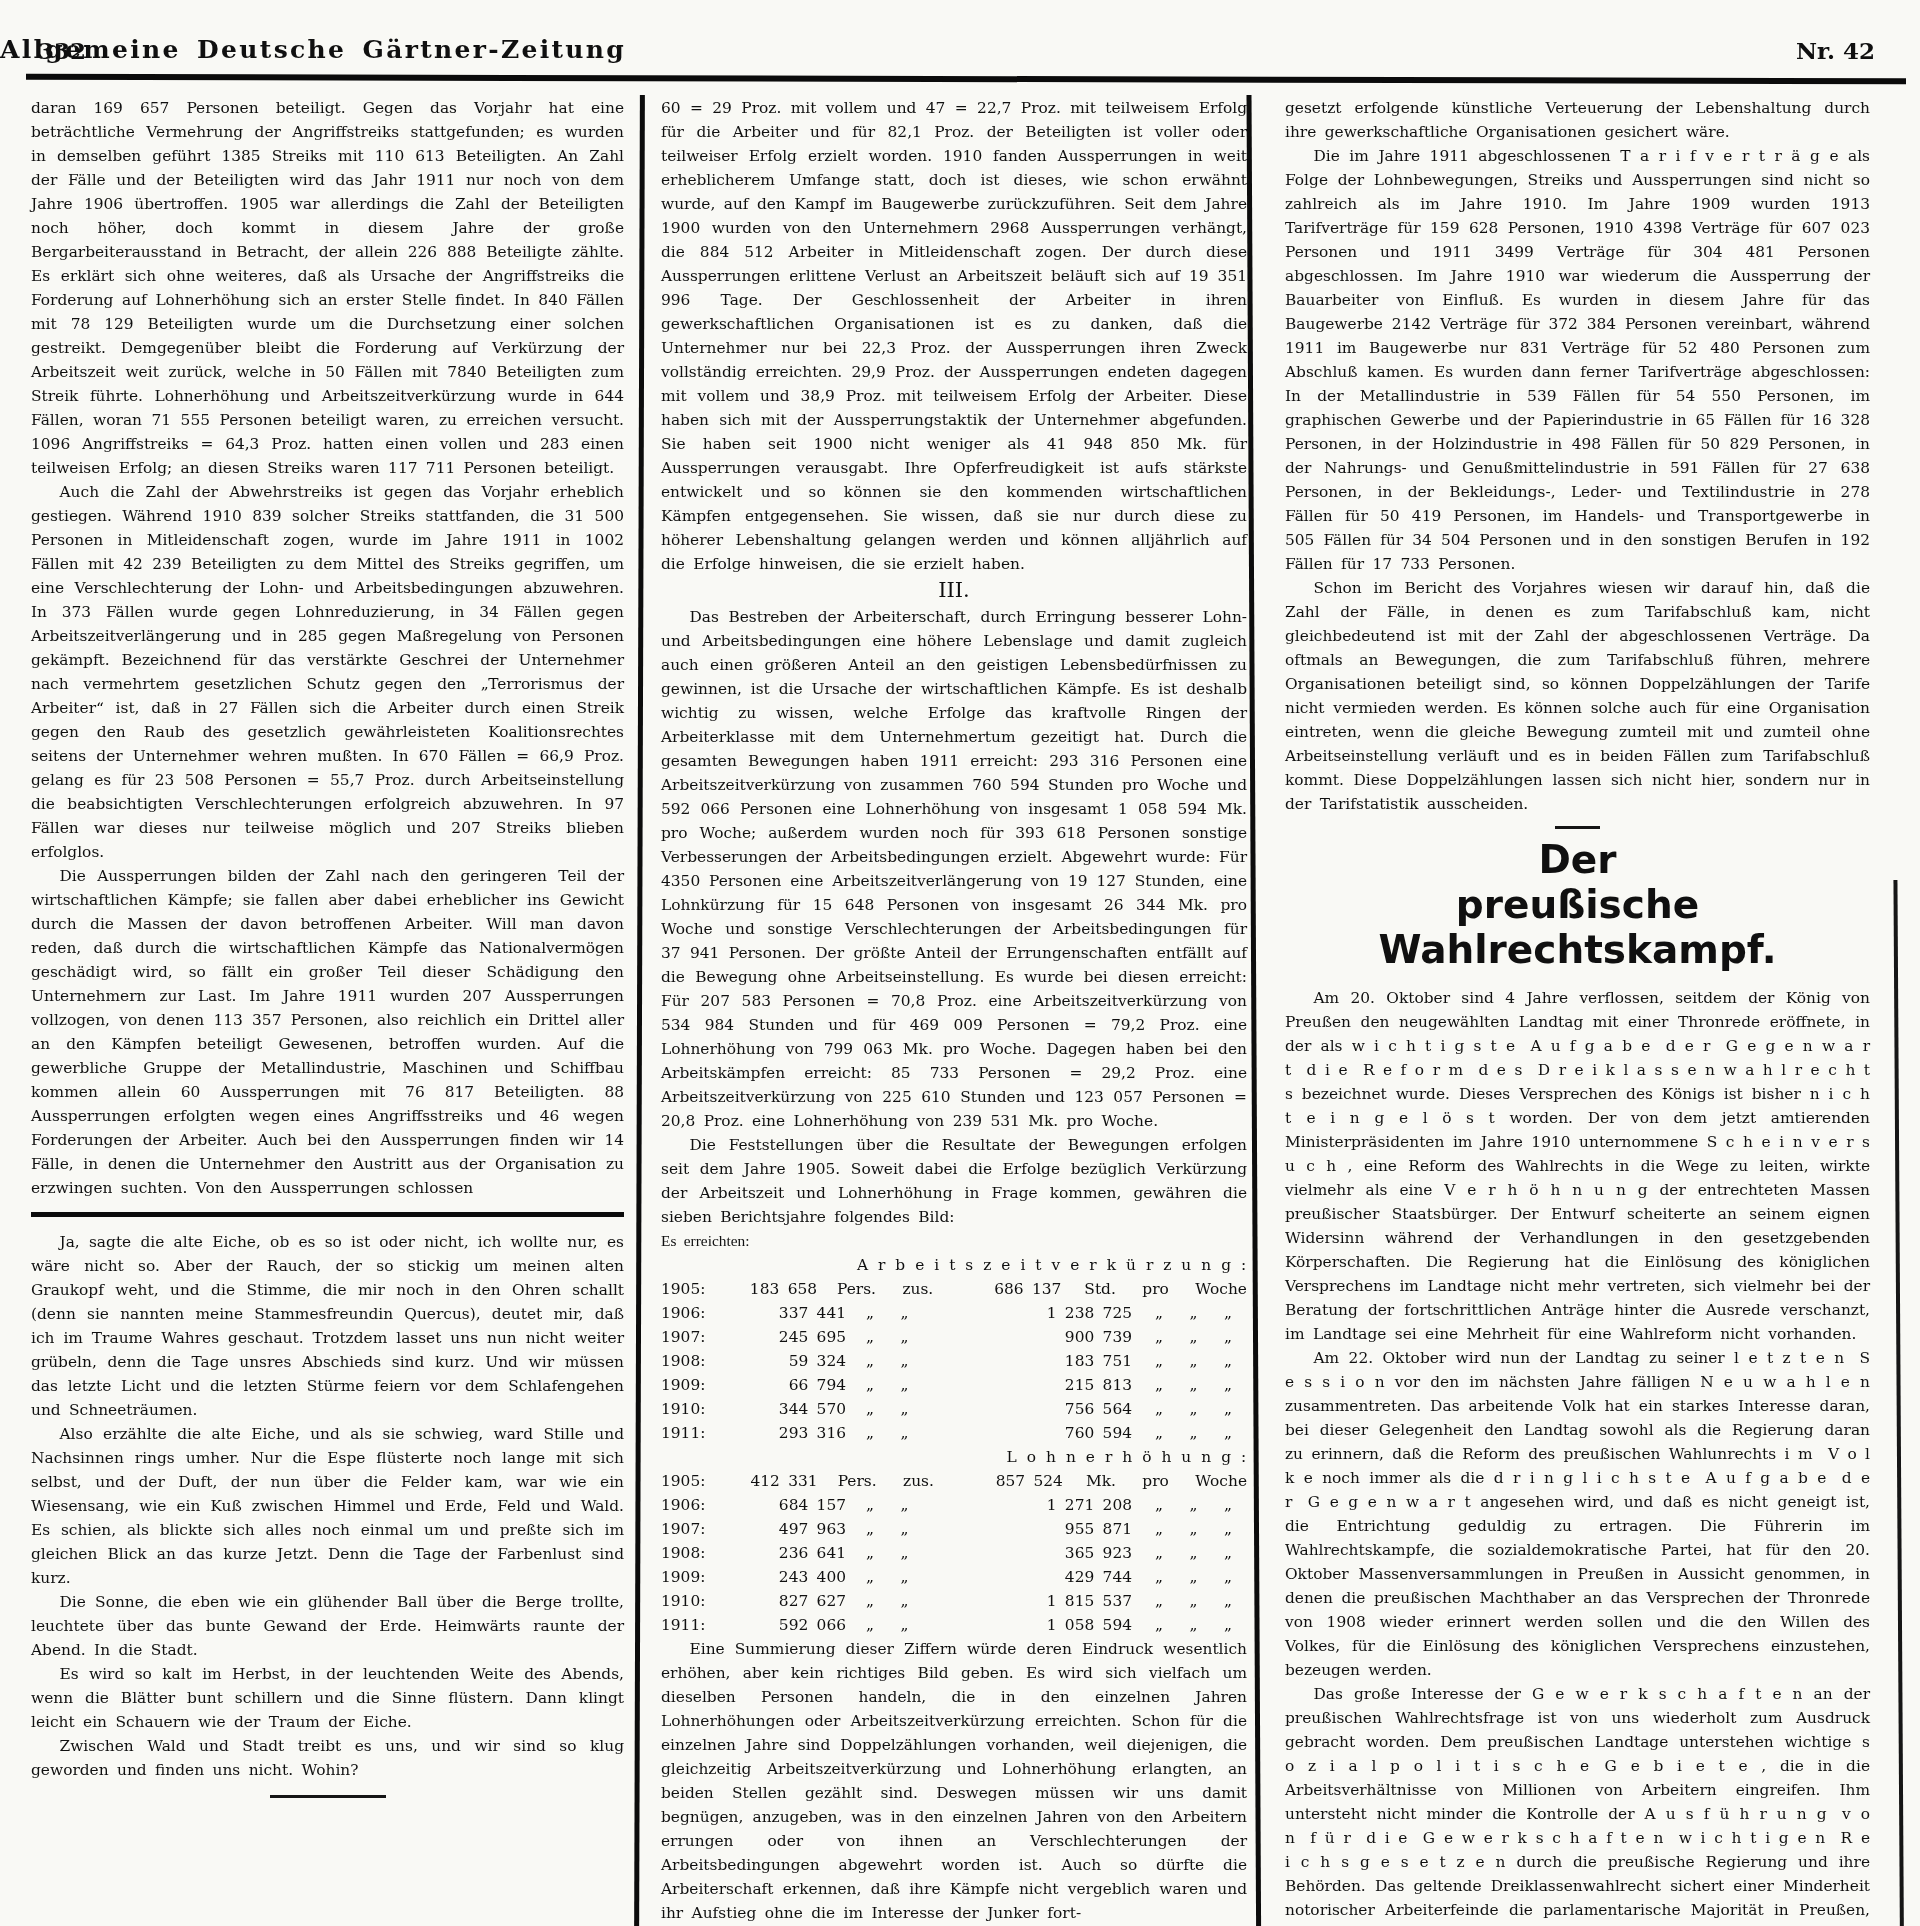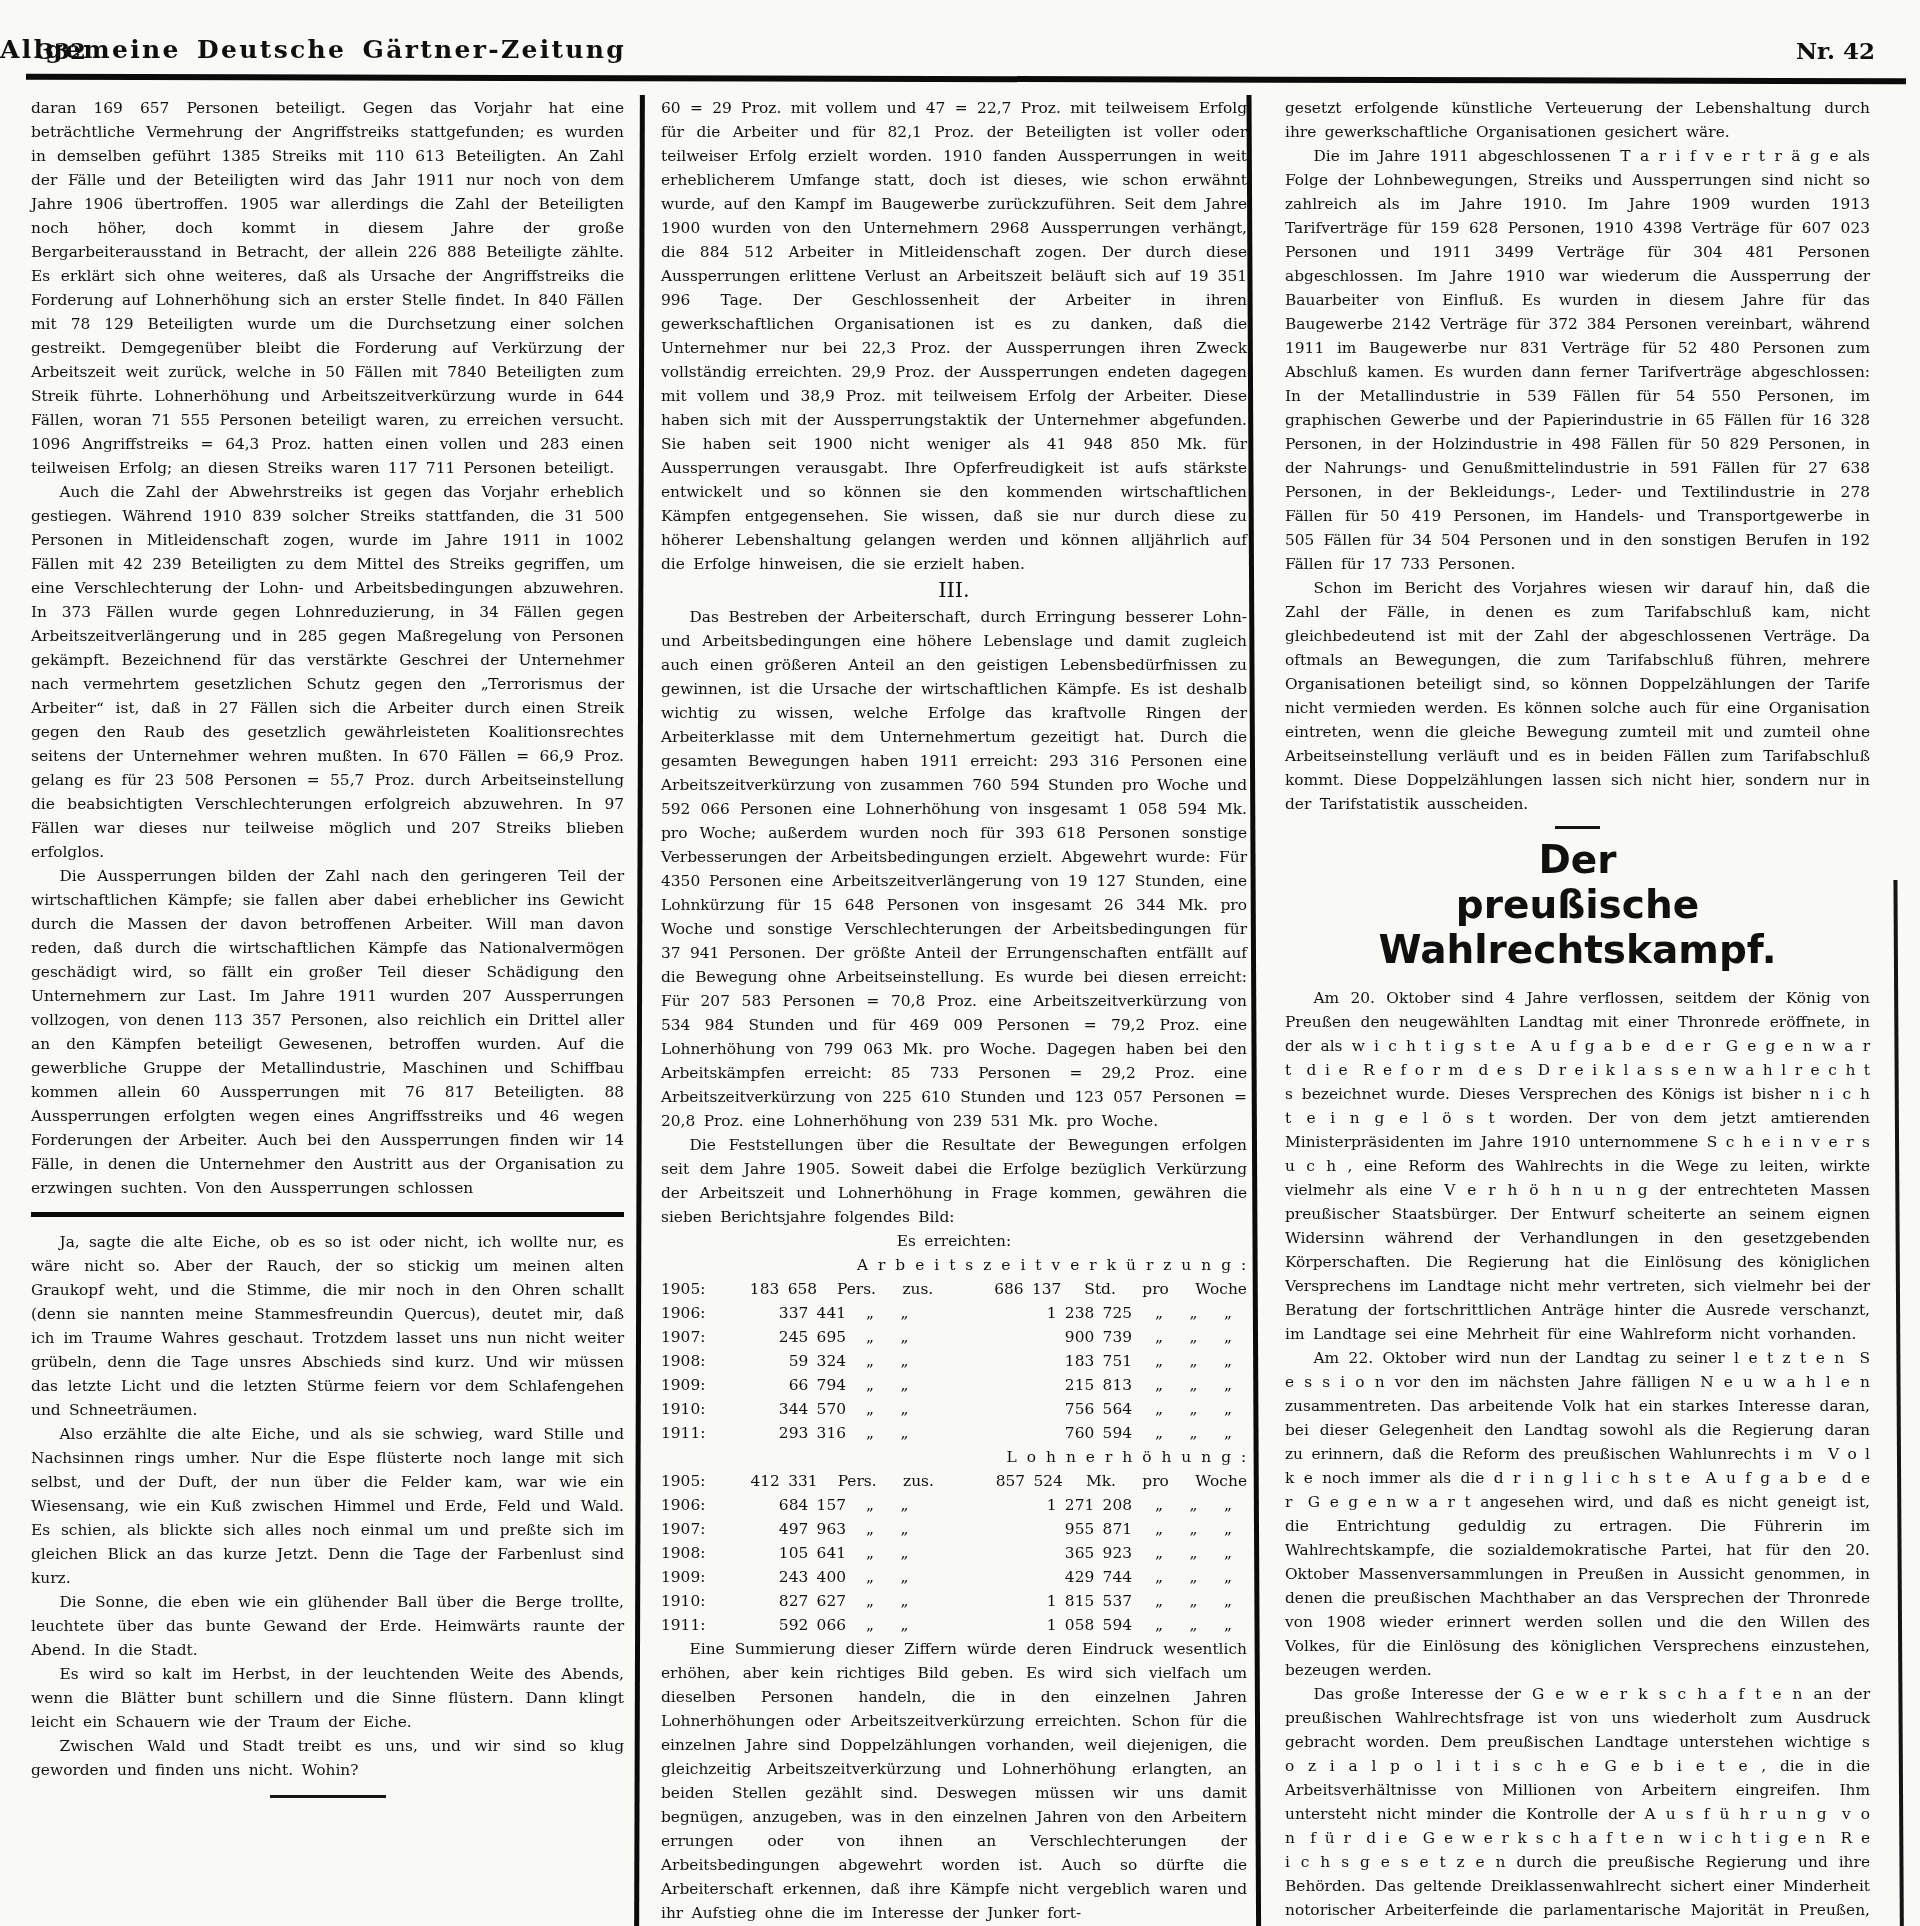--- a/index.html
+++ b/index.html
@@ -36,21 +36,21 @@
   .col p { margin:0; text-indent:28.5px; }
   .col p.no-indent { text-indent:0; }
 
   
   .hrule-thick { height:5.8px; background:#0b0b0b; margin:11.6px 0 13px 0; }
   .hrule-short { width:116px; height:3.1px; background:#151515; margin:13px auto 11.6px auto; }
   .hrule-tiny  { width:45px; height:2.7px; background:#151515; margin:10px auto 8.5px auto; }
 
   
   .sec-num   { text-align:center; text-indent:0 !important; margin:2.3px 0 !important; font-size:21px; }
-  .center-ln { text-align:center; text-indent:0 !important; margin:0 !important; }
+  .center-ln { text-align:left; text-indent:0 !important; margin:0 !important;font-family:Liberation Serif, serif; }
   .sp-head   { text-align:right; text-indent:0 !important; margin:0 !important; letter-spacing:0.8px; }
 
   
   .stat-table { width:100%; }
   .stat-row { display:flex; line-height:24px; }
   .stc { white-space:nowrap; }
   .stc-year  { width:69px; }
   .stc-pers  { width:116px; text-align:right; }
   .stc-unit1 { width:139px; padding-left:20px; word-spacing:21.6px; }
   .stc-amt   { width:127px; text-align:right; }
@@ -173,21 +173,21 @@
         </div>
         <div class="stat-row">
           <span class="stc stc-year">1907:</span>
           <span class="stc stc-pers">497 963</span>
           <span class="stc stc-unit1">„ „</span>
           <span class="stc stc-amt">955 871</span>
           <span class="stc stc-unit2">„ „ „</span>
         </div>
         <div class="stat-row">
           <span class="stc stc-year">1908:</span>
-          <span class="stc stc-pers">105 641</span>
+          <span class="stc stc-pers">236 641</span>
           <span class="stc stc-unit1">„ „</span>
           <span class="stc stc-amt">365 923</span>
           <span class="stc stc-unit2">„ „ „</span>
         </div>
         <div class="stat-row">
           <span class="stc stc-year">1909:</span>
           <span class="stc stc-pers">243 400</span>
           <span class="stc stc-unit1">„ „</span>
           <span class="stc stc-amt">429 744</span>
           <span class="stc stc-unit2">„ „ „</span>

